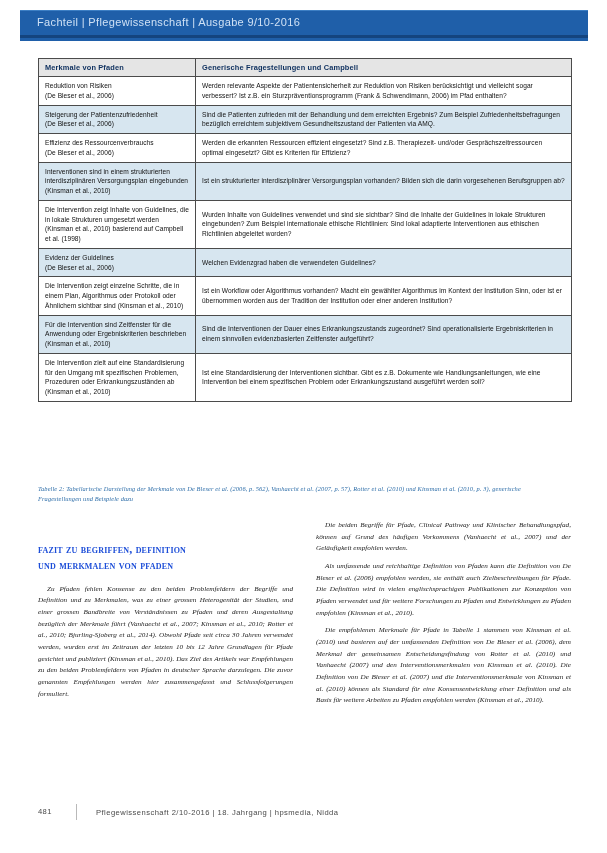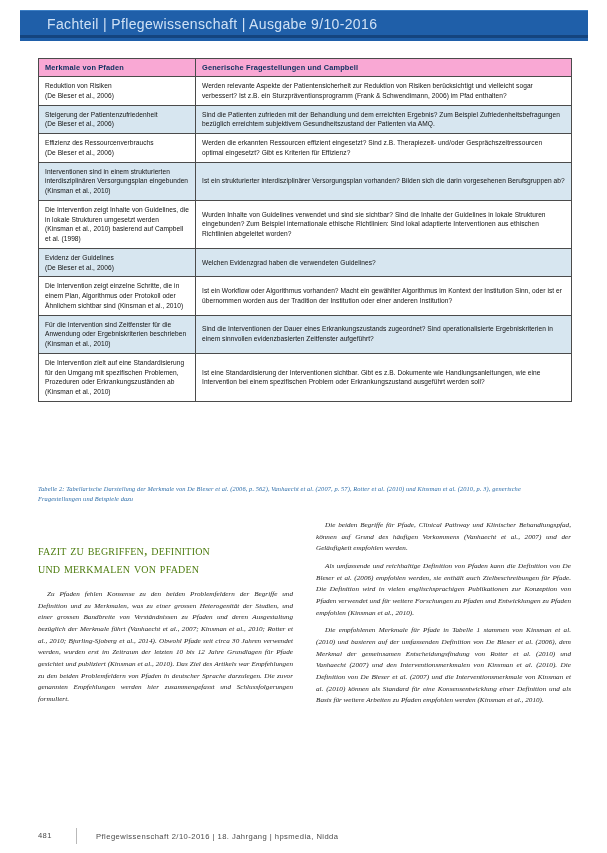--- a/index.html
+++ b/index.html
@@ -22,43 +22,43 @@
     border-top: 1px solid #3d7fc4;
     border-bottom: 3px solid #14447e;
   }
   .header-band::after{
     content:"";
     position:absolute; left:0; right:0; bottom:-6px;
     height:3px; background:#1f5fa9;
   }
   .header-text {
     position: absolute;
-    left: 47px; top: 16px;
-    font-size: 14px;
+    left: 37px; top: 16px;
+    font-size: 11px;
     letter-spacing: .35px;
     color: #cfe1f5;
     white-space: nowrap;
   }
 
   
   .tbl-wrap {
     position: absolute;
     left: 38px; top: 58px;
     width: 533px;
   }
   table.merkmale {
     width: 100%;
     border-collapse: collapse;
     table-layout: fixed;
   }
   table.merkmale col.c1 { width: 157px; }
   table.merkmale col.c2 { width: 376px; }
 
   table.merkmale th {
-    background: #f9a8d4;
+    background: #e5e5e5;
     color: #0d2f5e;
     font-size: 7.4px;
     font-weight: bold;
     text-align: left;
     padding: 4px 5px 4px 6px;
     border: 1px solid #4b4b4b;
     letter-spacing: .15px;
   }
   table.merkmale td {
     border: 1px solid #4b4b4b;
@@ -95,47 +95,48 @@
   .col {
     position: absolute;
     top: 0;
     width: 255px;
   }
   .col-left  { left: 0; }
   .col-right { left: 278px; }
 
   .sec-title {
     font-family: "Liberation Serif", serif;
-    color: #4d7c0f;
-    font-size: 14px;
+    color: #1d4ed8;
+    font-size: 12px;
     line-height: 1.32;
     letter-spacing: .2px;
     margin: 22px 0 10px 0;
     font-variant: small-caps;
     text-transform: lowercase;
+    font-weight: bold;
   }
 
   p.body {
     font-family: "Liberation Serif", serif;
     font-size: 7.15px;
     line-height: 1.63;
     color: #1a1a1a;
     text-align: justify;
     margin: 0 0 6px 0;
     text-indent: 9px;
     letter-spacing: .02px;
     hyphens: auto;
     font-style: italic;
   }
   p.body.first-p { margin-top: 0; }
 
   
   .footer {
     position: absolute;
-    left: 38px; bottom: 6px;
+    left: 38px; bottom: 30px;
     width: 533px;
     height: 16px;
     text-decoration: underline;
   }
   .footer-page {
     position: absolute;
     left: 0; top: 0;
     font-size: 7.6px;
     color: #4a4a4a;
     letter-spacing: .4px;

